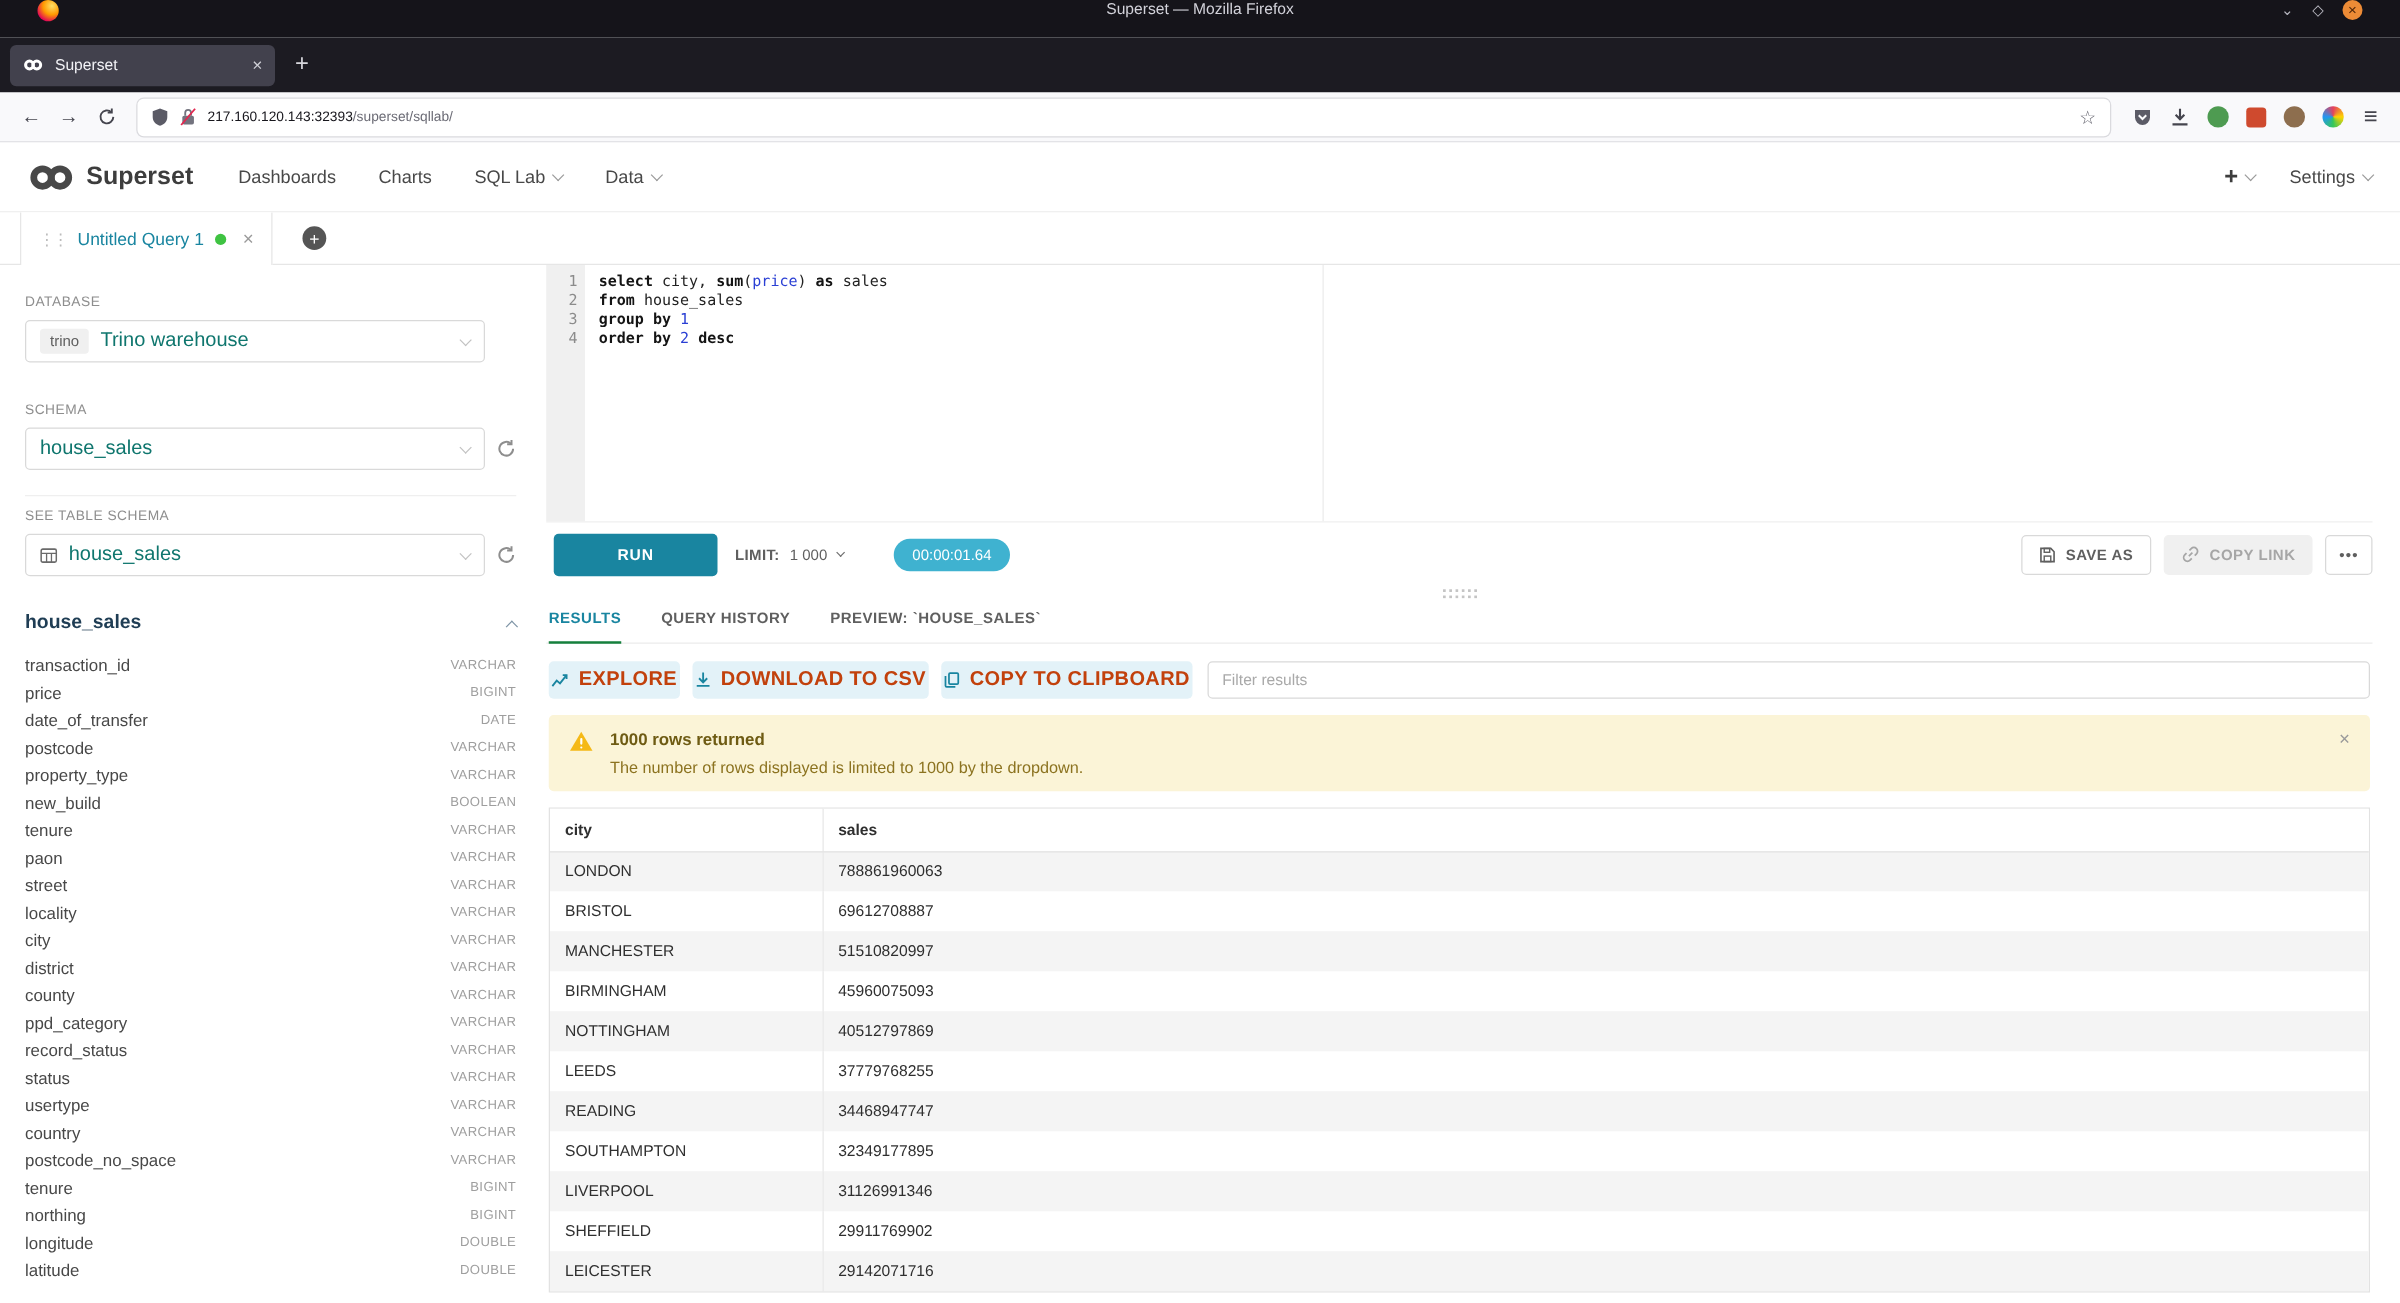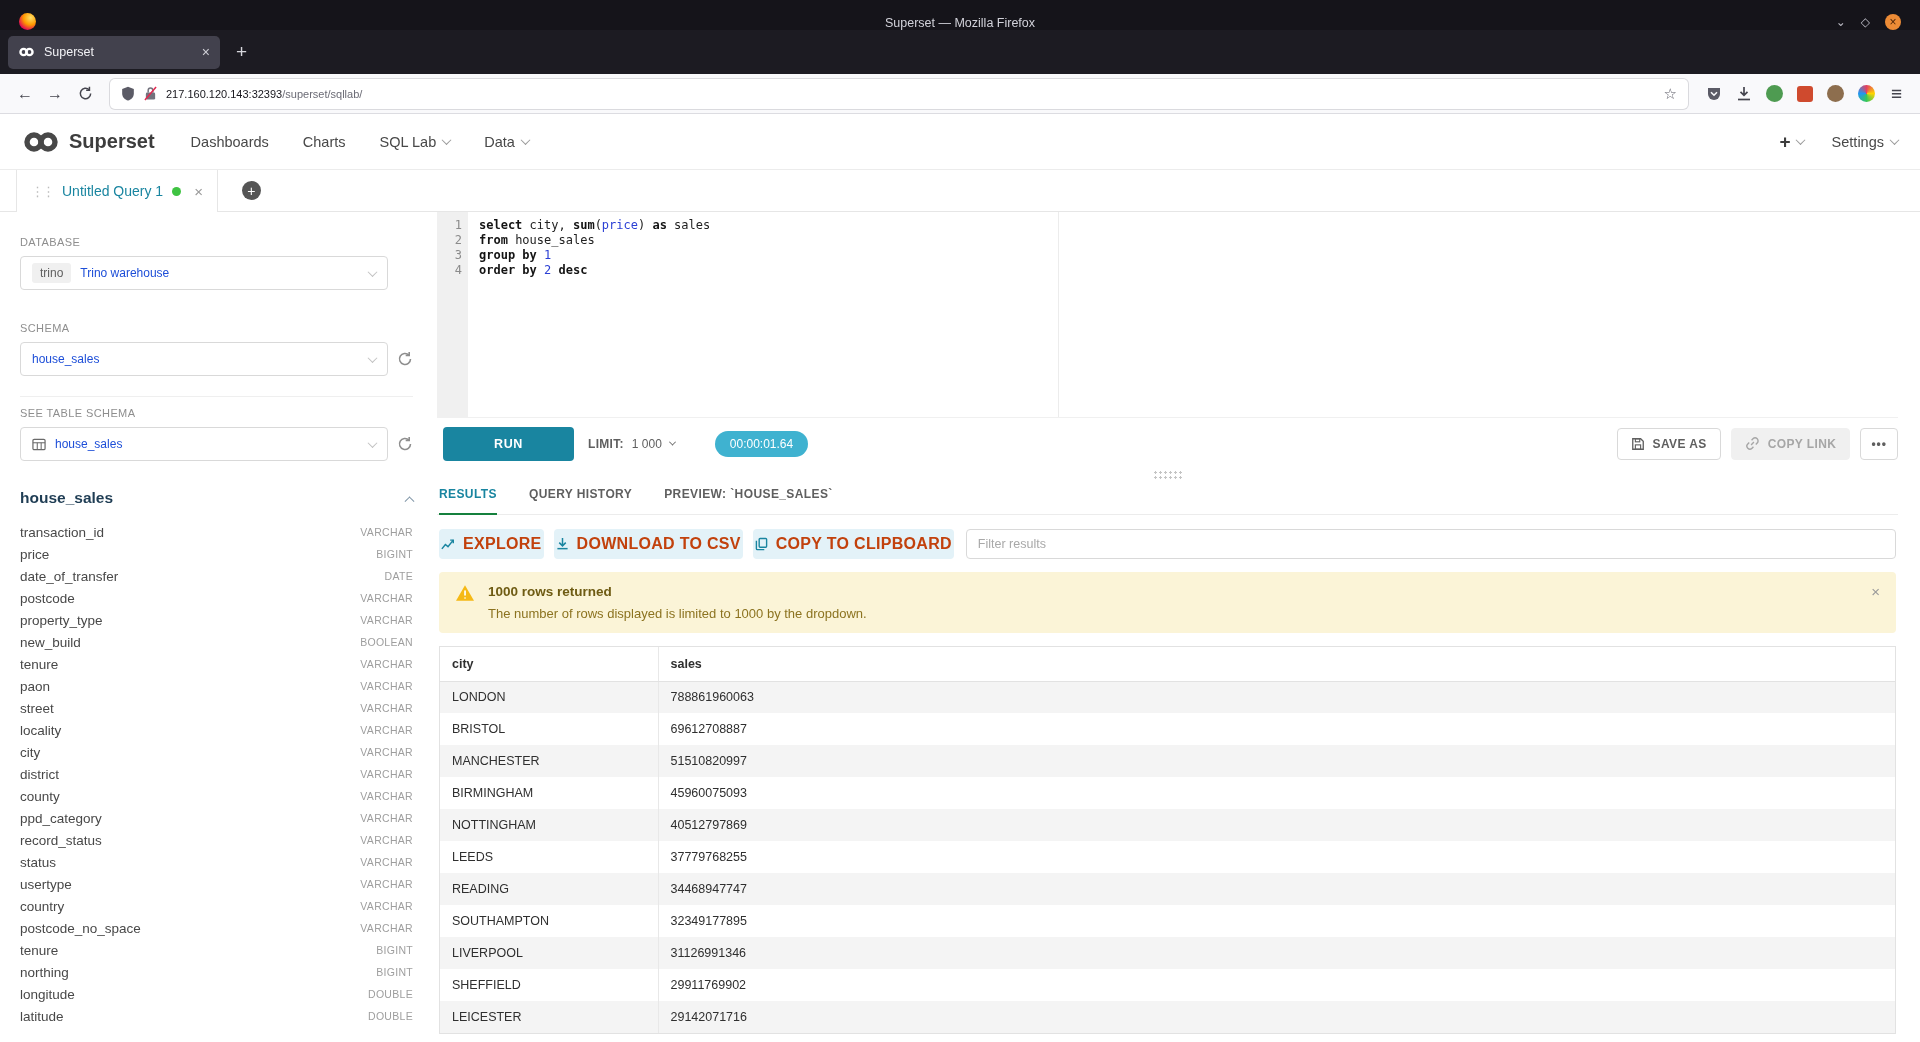--- a/index.html
+++ b/index.html
@@ -1,21 +1,21 @@
 <!DOCTYPE html>
 <html><head>
 <meta charset="utf-8">
 <style>
   *{margin:0;padding:0;box-sizing:border-box}
   html,body{width:1920px;height:1042px;overflow:hidden;background:#fff;
     font-family:"Liberation Sans",sans-serif;-webkit-font-smoothing:antialiased}
   i{font-style:normal}
 
   
-  .titlebar{height:30px;background:#15141a;display:flex;align-items:flex-end;position:relative;padding:0 19px}
+  .titlebar{height:30px;background:#15141a;display:flex;align-items:flex-start;position:relative;padding:0 30px}
   .ff-logo{width:17px;height:17px;border-radius:50%;
     background:radial-gradient(circle at 68% 28%, #ffe066 0%, #ff9a00 42%, #e0005a 78%, #722291 100%)}
   .win-title{position:absolute;left:50%;transform:translateX(-50%);color:#d2d2da;font-size:12.5px}
   .win-controls{margin-left:auto;display:flex;gap:15px;align-items:center;color:#b9b9c2;font-size:12px}
   .wc{cursor:default}
   .wc-close{width:16px;height:16px;border-radius:50%;background:#ec8b36;color:#4e2508;
     display:flex;align-items:center;justify-content:center;font-size:12px;line-height:1}
 
   .tabstrip{height:44px;background:#1c1b22;display:flex;align-items:center;padding:0 8px;gap:10px}
   .btab{width:212px;height:33px;background:#42414d;border-radius:5px;display:flex;align-items:center;
@@ -62,21 +62,21 @@
 
   
   .workspace{display:flex;height:830px}
   .sidebar{width:431px;padding:14px 18px 0 20px;overflow:hidden}
   .fld-label{font-size:11px;color:#8e8e8e;letter-spacing:.4px;margin:10px 0 8px}
   .sel-row{display:flex;align-items:center;gap:9px}
   .sel{width:368px;height:34px;border:1px solid #d9d9d9;border-radius:4px;display:flex;align-items:center;
     padding:0 11px;gap:9px;background:#fff}
   .sel .caret{margin-left:auto;border-color:#c2c2c2}
   .badge{background:#f0f0f0;border-radius:3px;padding:3px 8px;font-size:12px;color:#5f5f5f}
-  .sel-text{font-size:12px;color:#1d4ed8}
+  .sel-text{font-size:16px;color:#0f766e}
   .sb-gap{height:22px}
   .sb-divider{height:1px;background:#efefef;margin:20px 0 2px}
   .table-title-row{display:flex;align-items:center;margin-top:28px;width:100%}
   .table-title{font-size:15.5px;font-weight:700;color:#1f3d54}
   .table-title-row .caret{margin-left:auto;border-color:#7d93a5}
   .column-list{margin-top:14px}
   .col-row{display:flex;align-items:center;height:22px;cursor:pointer}
   .col-name{font-size:13.5px;color:#484848}
   .col-type{margin-left:auto;font-size:10.5px;color:#9e9e9e;letter-spacing:.3px}
 

